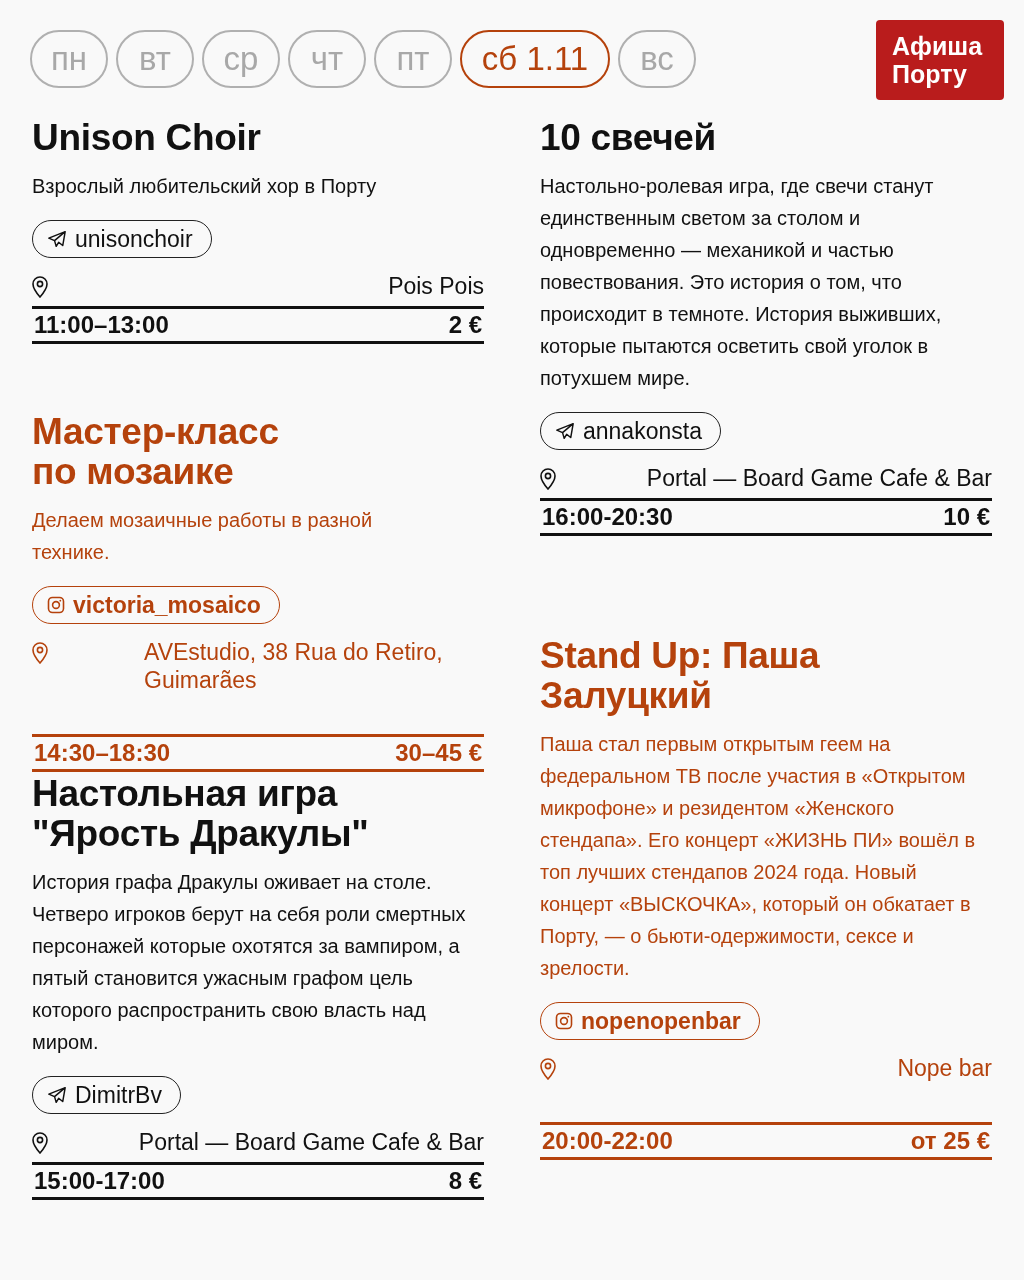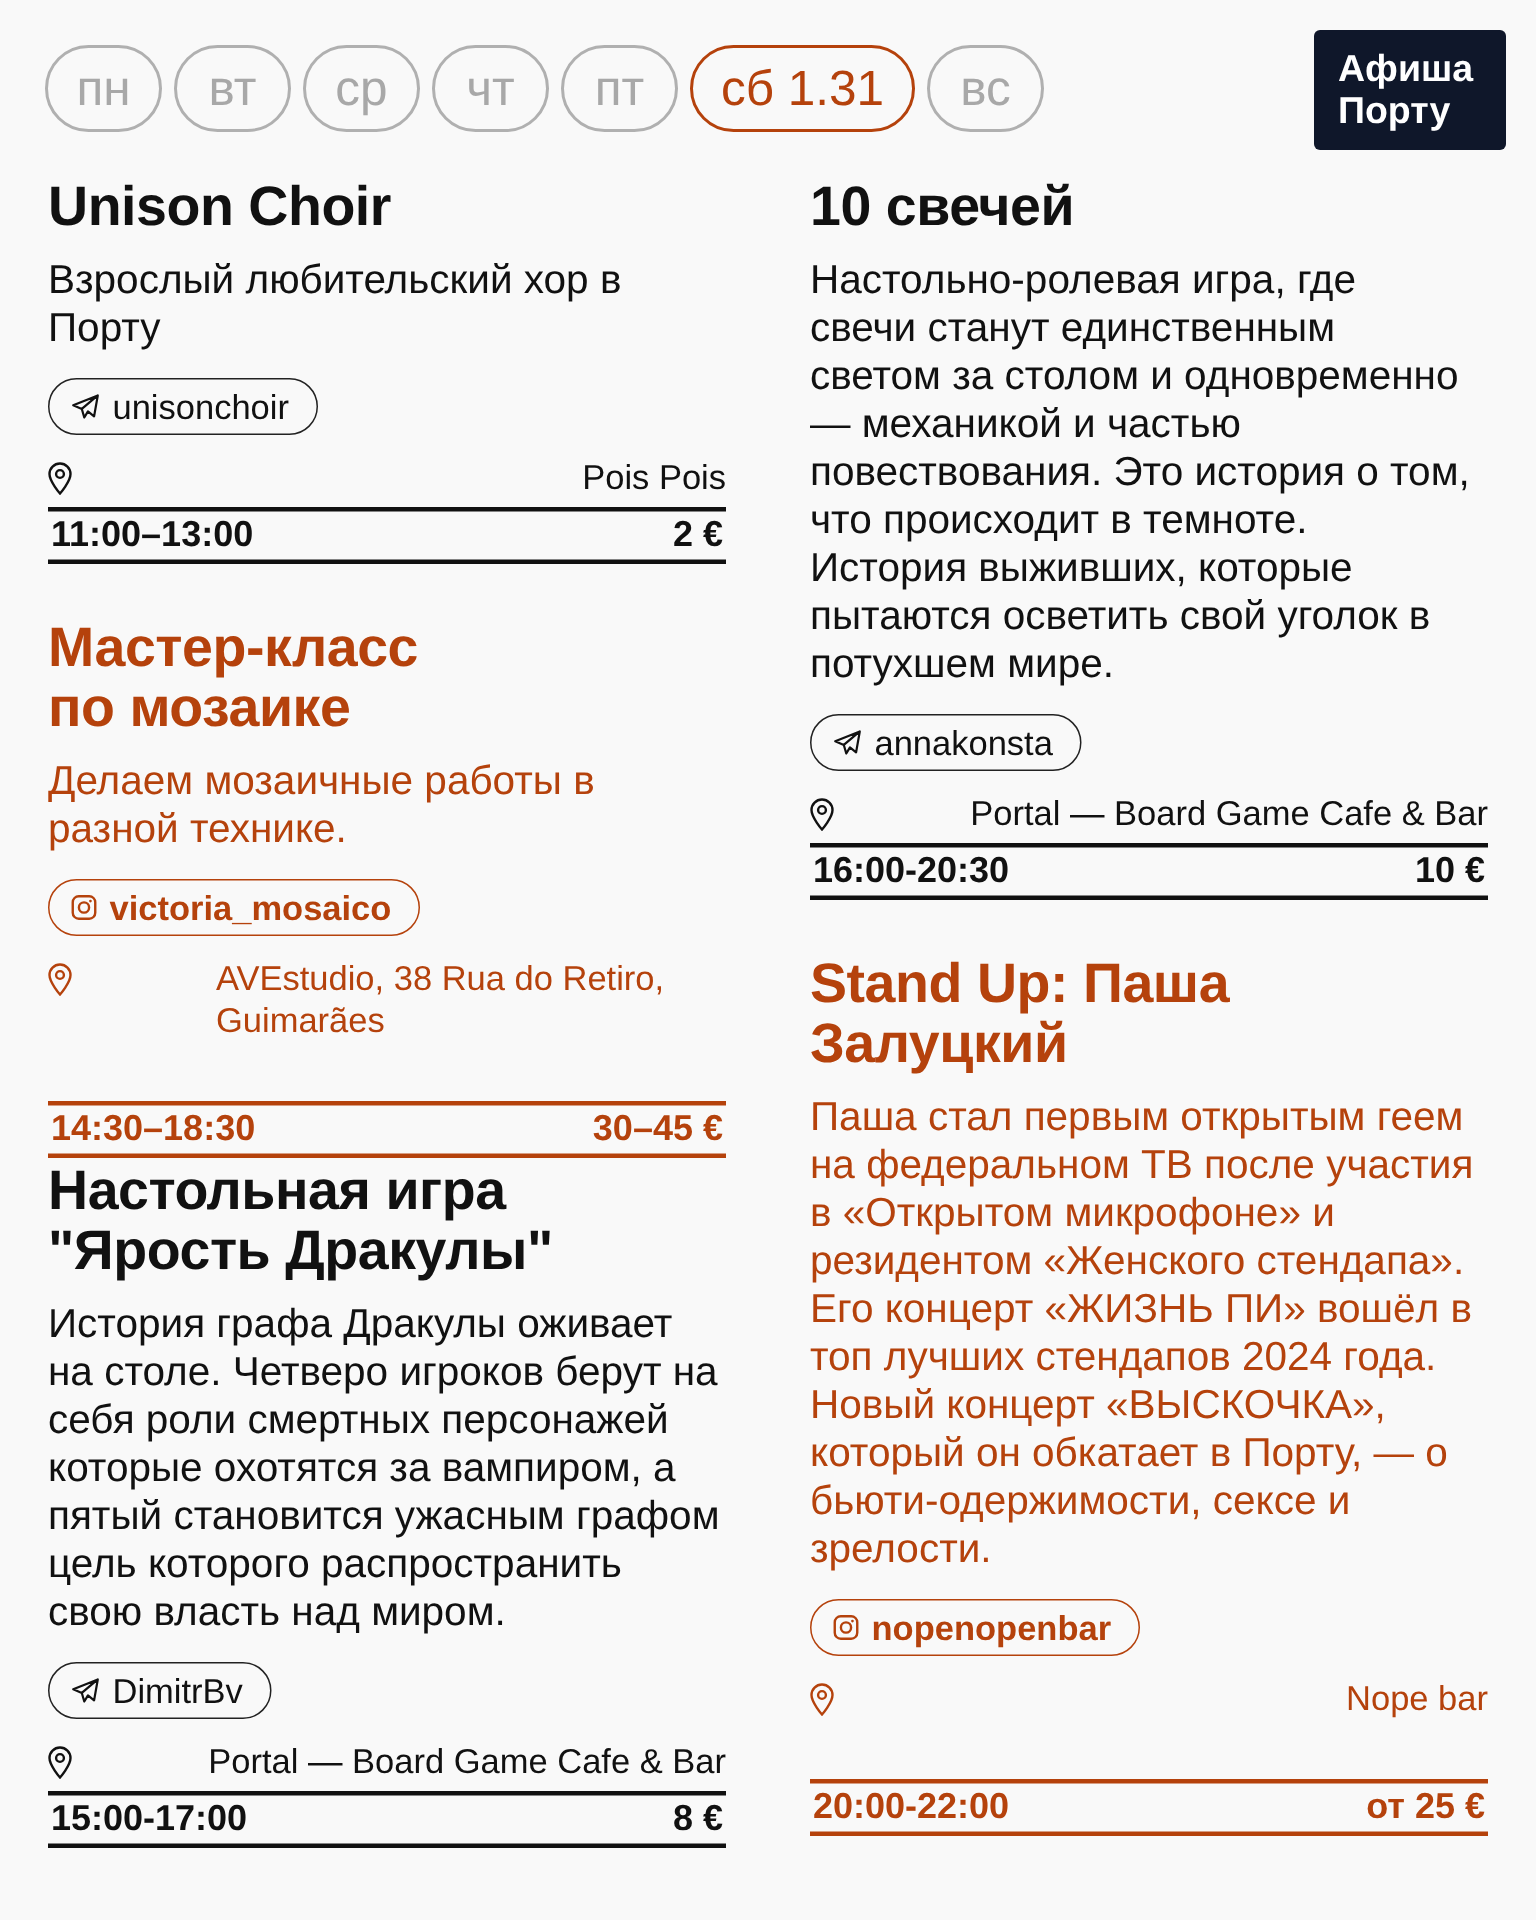--- a/index.html
+++ b/index.html
@@ -4,49 +4,49 @@
 <style>
   * { box-sizing: border-box; margin: 0; padding: 0; }
   html, body { width: 1024px; height: 1280px; background: #f9f9f9; overflow: hidden; }
   body { position: relative; font-family: "Liberation Sans", "DejaVu Sans", sans-serif; color: #111; }
 
   .daybar { position: absolute; left: 30px; top: 30px; display: flex; gap: 8px; }
   .day { height: 58px; min-width: 78px; padding: 4px 14px; border: 2.5px solid #b0b0b0; border-radius: 29px;
          color: #a8a8a8; font-size: 33px; display: flex; align-items: center; justify-content: center; background: #f9f9f9; }
   .day.active { border-color: #b5420c; color: #b5420c; padding: 0 16px; min-width: 150px; }
 
-  .logo { position: absolute; left: 876px; top: 20px; width: 128px; height: 80px; background: #0f172a; border-radius: 4px;
+  .logo { position: absolute; left: 876px; top: 20px; width: 128px; height: 80px; background: #b91c1c; border-radius: 4px;
           color: #fff; font-weight: bold; font-size: 25px; line-height: 28px; padding: 12px 0 0 16px; }
 
   .card { position: absolute; width: 452px; }
   .col-l { left: 32px; }
   .col-r { left: 540px; }
   .title { font-weight: bold; font-size: 37px; line-height: 40px; letter-spacing: -0.3px; }
-  .desc { font-size: 27px; line-height: 32px; margin-top: 12px; }
+  .desc { font-size: 20px; line-height: 32px; margin-top: 12px; }
   .handle { display: inline-flex; align-items: center; gap: 8px; height: 38px; padding: 0 18px 0 14px; margin-top: 18px;
             border: 1.5px solid #222; border-radius: 19px; font-size: 23px; }
   .loc { display: flex; align-items: flex-start; gap: 8px; font-size: 23px; line-height: 28px; margin-top: 14px; justify-content: space-between; }
   .loc svg { flex: none; margin-top: 4px; }
   .timebar { margin-top: 6px; border-top: 3px solid #111; border-bottom: 3px solid #111; height: 38px;
              display: flex; justify-content: space-between; align-items: center; font-weight: bold; font-size: 24px; padding: 0 2px; }
 
   .orange { color: #b5420c; }
   .orange .handle { border-color: #b5420c; font-weight: bold; }
   .orange .timebar { border-color: #b5420c; margin-top: 40px; }
 </style>
 </head>
 <body>
 
 <div class="daybar">
   <div class="day">пн</div>
   <div class="day">вт</div>
   <div class="day">ср</div>
   <div class="day">чт</div>
   <div class="day">пт</div>
-  <div class="day active">сб 1.31</div>
+  <div class="day active">сб 1.11</div>
   <div class="day">вс</div>
 </div>
 
 <div class="logo">
   <div>Афиша</div>
   <div>Порту</div>
 </div>
 
 <div class="card col-l" style="top:118px;">
   <div class="title">Unison Choir</div>

